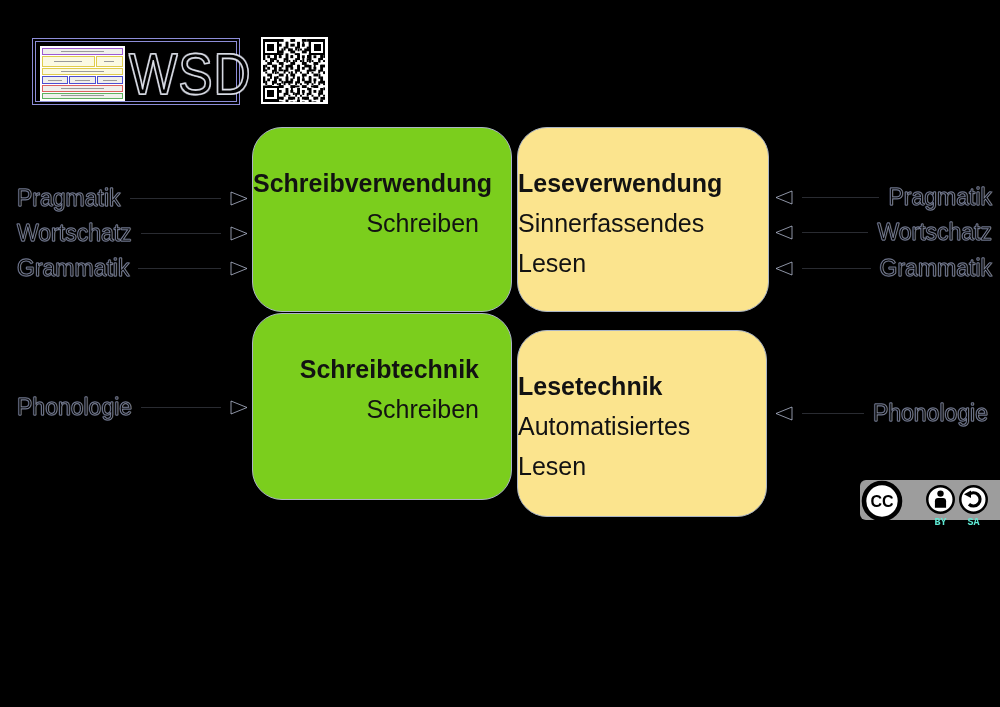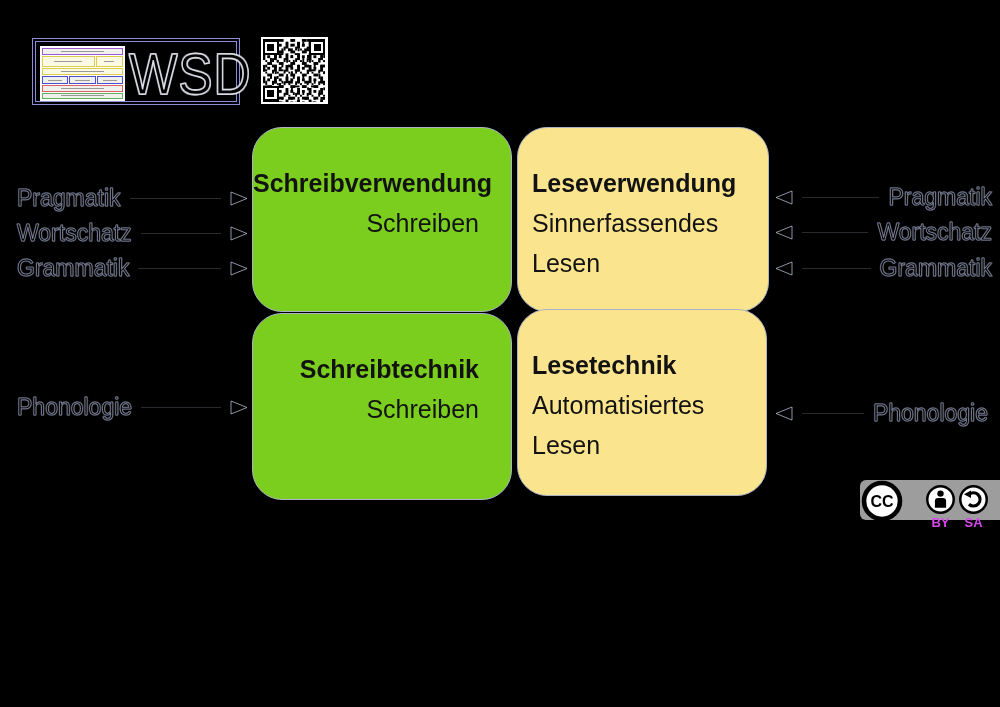--- a/index.html
+++ b/index.html
@@ -35,35 +35,35 @@
          text-shadow:0 1px 0 rgba(150,160,200,.30),0 -1px 0 rgba(150,160,200,.30),
                      1px 0 0 rgba(205,190,150,.25),-1px 0 0 rgba(140,150,200,.30);}
   .side-label{font-size:23px;}
   .leader{flex:1;height:1px;margin:0 9px;background:rgba(185,195,225,.22);border:0;}
   .arrow{flex:0 0 auto;display:block;}
 
   
   .qbox{position:absolute;box-sizing:border-box;border-radius:30px;border:1px solid #aab4c4;
         padding-top:35px;font-size:25px;line-height:40px;color:#121212;}
   .qgreen{background:#7bce1d;text-align:right;padding-right:32px;}
-  .qyellow{background:#fbe48e;text-align:left;padding-left:14px;}
+  .qyellow{background:#fbe48e;text-align:left;}
   .pos-tl{left:240px;top:127px;width:260px;height:185px;}
   .pos-tr{left:505px;top:127px;width:252px;height:185px;}
   .pos-bl{left:240px;top:313px;width:260px;height:187px;}
-  .pos-br{left:505px;top:309px;width:250px;height:187px;}
+  .pos-br{left:505px;top:330px;width:250px;height:187px;}
   .qtitle{font-weight:bold;}
 
   
   .cc-badge{position:absolute;left:846px;top:478px;width:150px;height:55px;}
   .cc-plate{position:absolute;left:2px;top:2px;width:146px;height:40px;background:#9d9d9d;border-radius:6px;}
   .cc-circle{position:absolute;left:2px;top:1px;width:44px;height:44px;}
   .cc-ico-by{position:absolute;left:67px;top:6px;width:31px;height:31px;}
   .cc-ico-sa{position:absolute;left:100px;top:6px;width:31px;height:31px;}
-  .cc-sub{position:absolute;top:36px;width:31px;text-align:center;color:#d946ef;
-          font-weight:bold;font-size:13px;line-height:18px;}
+  .cc-sub{position:absolute;top:36px;width:31px;text-align:center;color:#5eead4;
+          font-weight:bold;font-size:10px;line-height:18px;font-family:Liberation Mono, monospace;}
   .cc-sub.by{left:67px;} .cc-sub.sa{left:100px;}
 </style>
 </head>
 <body>
 
 <div class="canvas">
 
   <div class="logo-box">
     <div class="logo-thumb">
       <div class="trow" style="height:8px">

